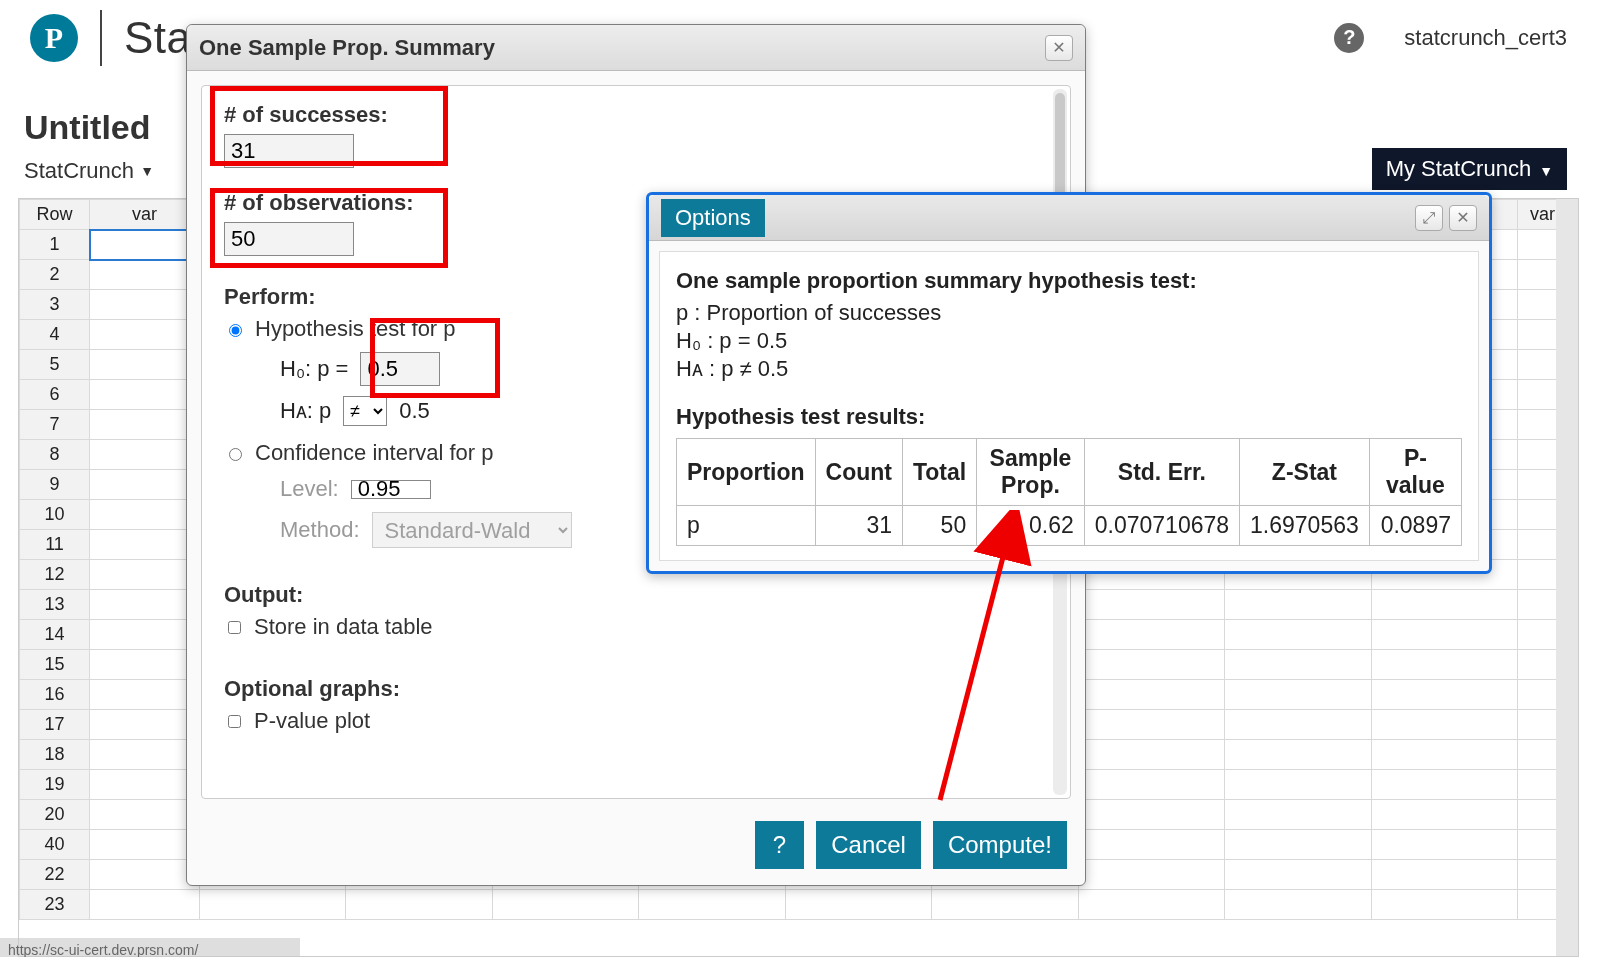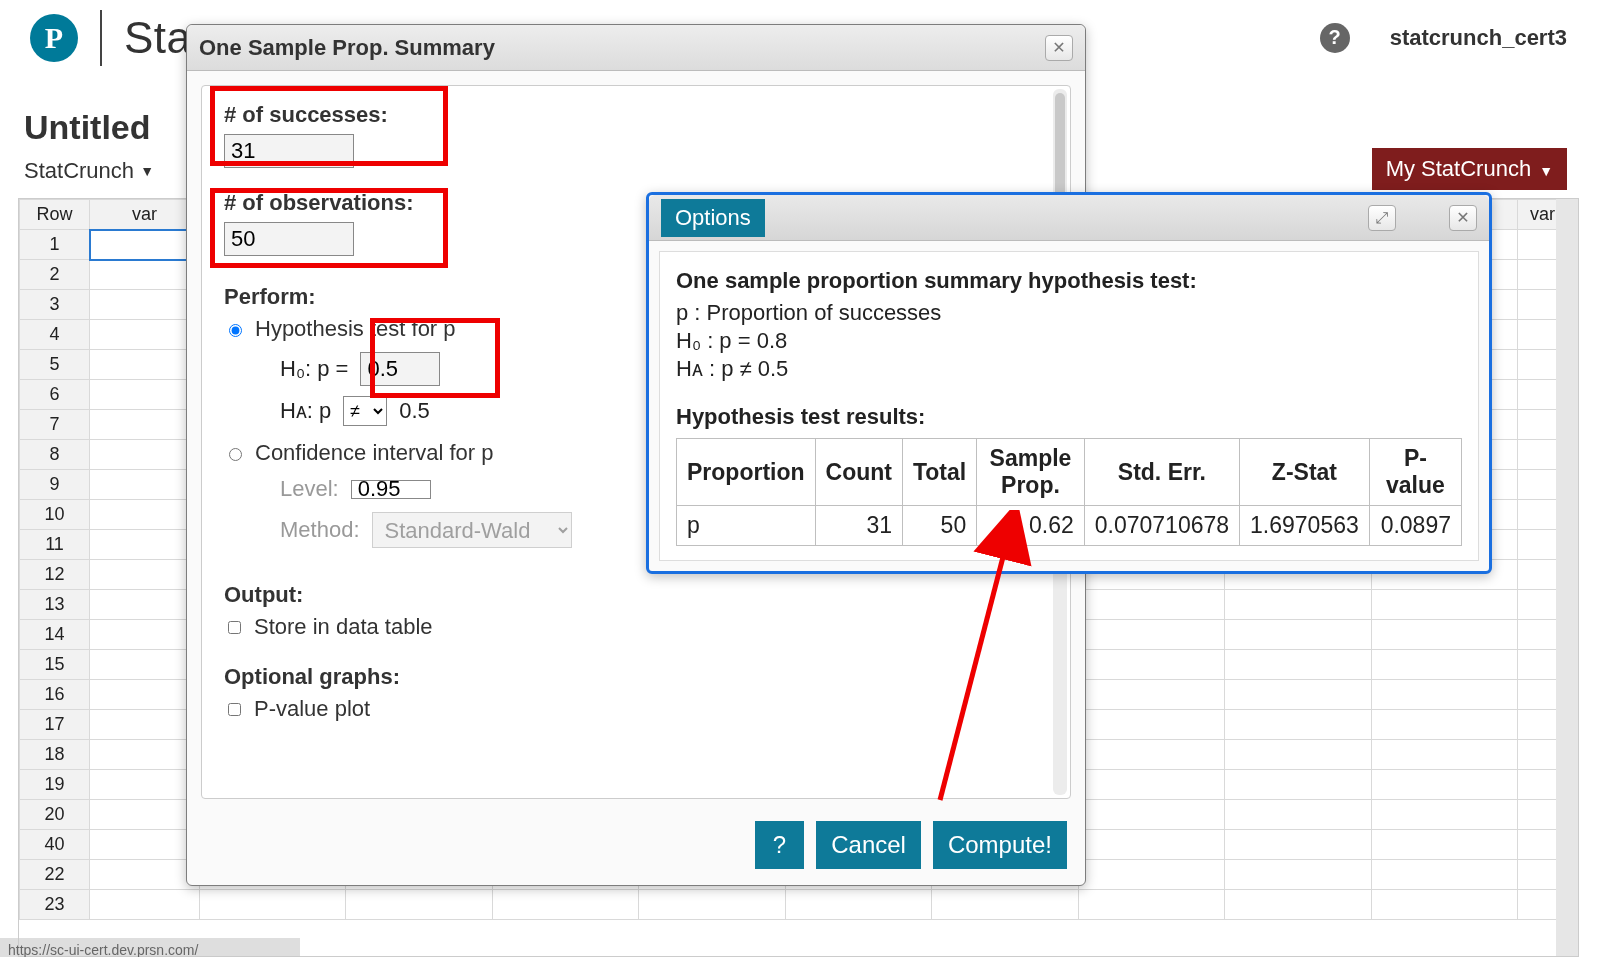--- a/index.html
+++ b/index.html
@@ -7,27 +7,27 @@
   .page { position:relative; width:1597px; height:957px; overflow:hidden; }
 
   
   .topbar { position:absolute; left:0; top:0; right:0; height:75px; display:flex; align-items:center; padding:0 30px; }
   .pearson-logo { width:48px; height:48px; border-radius:50%; background:#007a99; display:flex; align-items:center; justify-content:center; margin-right:22px;}
   .pearson-logo span { color:#fff; font-weight:700; font-size:30px; font-family: Georgia, serif;}
   .brand-divider { width:2px; height:56px; background:#444; margin-right:22px;}
   .brand-text { font-size:44px; font-weight:400; color:#333; letter-spacing:0.5px;}
   .topbar-right { margin-left:auto; display:flex; align-items:center; gap:40px;}
   .help-badge { width:30px; height:30px; border-radius:50%; background:#666; color:#fff; display:flex; align-items:center; justify-content:center; font-weight:700; font-size:20px;}
-  .username { font-size:22px; color:#333; font-weight:700;}
+  .username { font-size:22px; color:#333; font-weight:400;}
 
   
   .doc-title { position:absolute; left:24px; top:108px; font-size:34px; font-weight:700; color:#333; }
   .menubar-left { position:absolute; left:24px; top:158px; font-size:22px; color:#333; }
   .menubar-left .caret { font-size:14px; position:relative; top:-2px;}
-  .my-statcrunch { position:absolute; right:30px; top:148px; background:#7f1d1d; color:#fff; padding:8px 14px; font-size:22px; border:none; cursor:pointer;}
+  .my-statcrunch { position:absolute; right:30px; top:148px; background:#0f172a; color:#fff; padding:8px 14px; font-size:22px; border:none; cursor:pointer;}
   .my-statcrunch .caret { font-size:14px; margin-left:8px;}
 
   
   .sheet { position:absolute; left:18px; top:198px; right:18px; bottom:0; border:1px solid #ccc; background:#fff;}
   .sheet table { border-collapse:collapse; width:100%; table-layout:fixed;}
   .sheet th, .sheet td { border:1px solid #d9d9d9; height:30px; font-size:18px; text-align:center; padding:0;}
   .sheet th { background:#f2f2f2; font-weight:400;}
   .sheet .rowhdr { width:70px; background:#f2f2f2;}
   .sheet .sel-cell { outline:2px solid #2a7ad1; outline-offset:-1px; background:#fff;}
   .sheet .scroll-gutter { position:absolute; right:0; top:0; bottom:0; width:22px; background:#e6e6e6;}
@@ -57,21 +57,21 @@
   .ha-select { width:44px; height:30px; font-size:18px; border:1px solid #888; background:#fff; padding:0 2px;}
   .footer { display:flex; gap:12px; justify-content:flex-end; padding:8px 18px 0 18px;}
   .btn { border:none; color:#fff; background:#0e7a99; font-size:24px; padding:10px 15px; cursor:pointer;}
   .btn.sq { padding:10px 18px;}
 
   
   .redbox { position:absolute; border:5px solid #e00; pointer-events:none;}
 
   
   #dlg-results { left:646px; top:192px; width:846px; border:3px solid #1a6fe0; border-radius:6px;}
-  #dlg-results .titlebar { background:linear-gradient(#e9e9e9,#d6d6d6);gap:47px;}
+  #dlg-results .titlebar { background:linear-gradient(#e9e9e9,#d6d6d6);}
   .options-chip { background:#0e7a99; color:#fff; font-size:22px; padding:6px 14px; border:none; cursor:pointer; border-radius:0; margin-right:auto;}
   #dlg-results .results-body { background:#fff; margin:10px; padding:14px 16px; border:1px solid #ddd;}
   .res-h { font-size:22px; font-weight:700; margin:2px 0 6px 0;}
   .res-line { font-size:22px; margin:2px 0;}
   .res-table { border-collapse:collapse; margin-top:8px; width:100%;}
   .res-table th, .res-table td { border:1px solid #bfbfbf; padding:6px 10px; font-size:23px; text-align:right;}
   .res-table th { text-align:center; font-weight:700; background:#fff;}
   .res-table td.first { text-align:left;}
 
   
@@ -488,21 +488,21 @@
           <span class="lbl-muted">Method:</span>
           <select class="disabled-select" disabled=""><option>Standard-Wald</option></select>
         </div>
 
         <div class="field-label" style="margin-top:34px">Output:</div>
         <div class="check-row indent">
           <input type="checkbox" style="">
           <span>Store in data table</span>
         </div>
 
-        <div class="field-label" style="margin-top:24px">Optional graphs:</div>
+        <div class="field-label" style="margin-top:36px">Optional graphs:</div>
         <div class="check-row indent">
           <input type="checkbox" style="">
           <span>P-value plot</span>
         </div>
 
         <div class="inner-scroll">
             <div class="thumb"></div>
           </div>
       </div>
 
@@ -520,21 +520,21 @@
 
   <div id="dlg-results" class="dialog">
     <div class="titlebar">
       <button class="options-chip">Options</button>
       <span class="winbtn">⤢</span>
       <span class="winbtn">✕</span>
     </div>
     <div class="results-body">
       <div class="res-h">One sample proportion summary hypothesis test:</div>
       <div class="res-line">p : Proportion of successes</div>
-      <div class="res-line">H₀ : p = 0.8</div>
+      <div class="res-line">H₀ : p = 0.5</div>
       <div class="res-line">Hᴀ : p ≠ 0.5</div>
       <div class="res-h" style="margin-top:22px">Hypothesis test results:</div>
       <table class="res-table">
         <tbody>
             <tr>
           <th>Proportion</th>
           <th>Count</th>
           <th>Total</th>
           <th>Sample Prop.</th>
           <th>Std. Err.</th>

